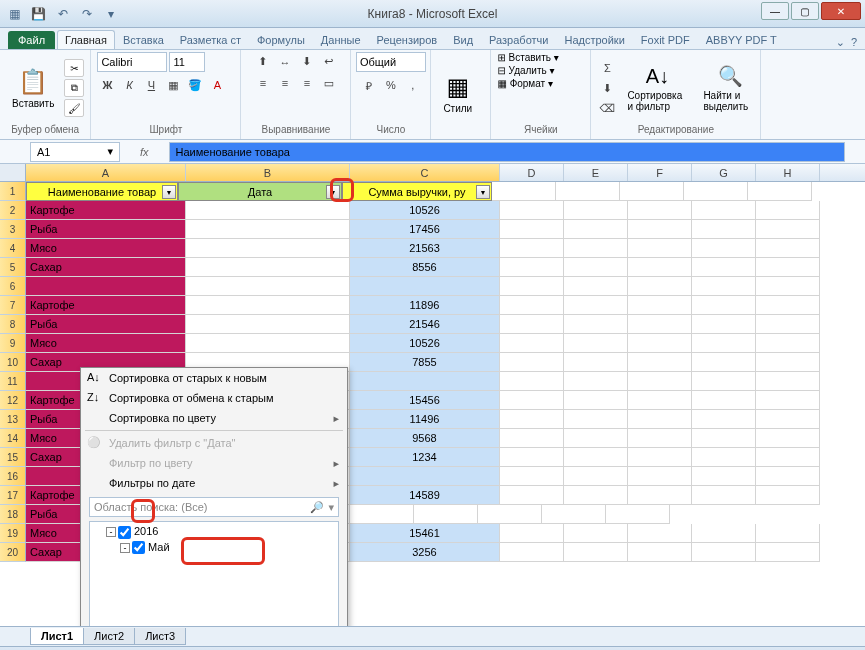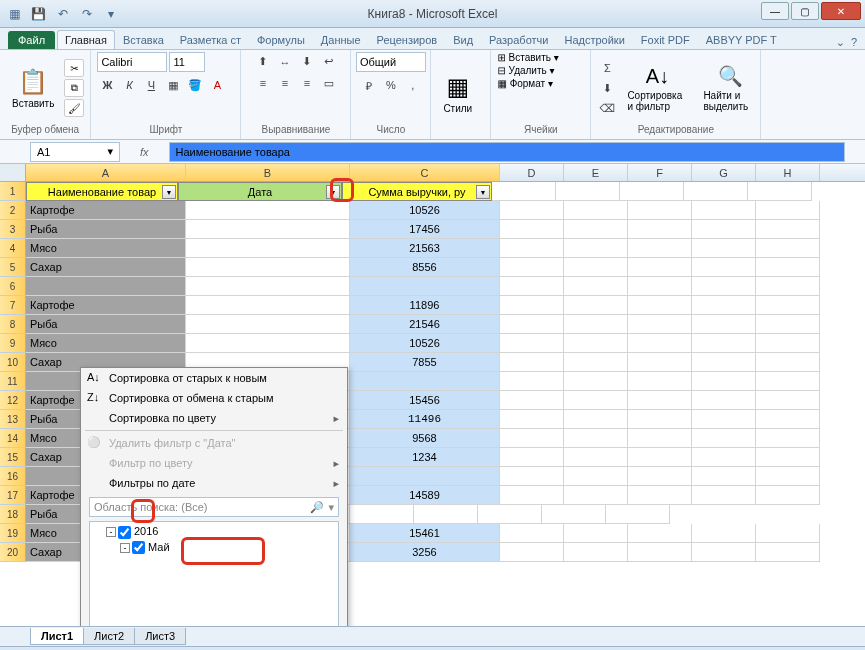--- a/index.html
+++ b/index.html
@@ -48,21 +48,21 @@
 .colh { border-right: 1px solid #c0d0e0; display: flex; align-items: center; justify-content: center; font-size: 11px; color: #444; background: linear-gradient(#f4f8fc,#dce8f4); }
 .colh.sel { background: linear-gradient(#ffe8a0,#ffd060); }
 .rows { }
 .row { display: flex; height: 19px; }
 .rowh { width: 26px; border-right: 1px solid #9db4cc; border-bottom: 1px solid #c0d0e0; background: linear-gradient(90deg,#f4f8fc,#dce8f4); display: flex; align-items: center; justify-content: center; font-size: 10px; color: #444; }
 .rowh.sel { background: linear-gradient(90deg,#ffe8a0,#ffd060); }
 .cell { border-right: 1px solid #d4d4d4; border-bottom: 1px solid #d4d4d4; padding: 0 4px; display: flex; align-items: center; font-size: 11px; overflow: hidden; white-space: nowrap; }
 .hdr-cell { background: #ffff40; border: 1px solid #888; font-weight: normal; justify-content: center; position: relative; }
 .hdr-c { background: #b0e080; }
 .filter-btn { width: 14px; height: 14px; border: 1px solid #888; background: linear-gradient(#fff,#ddd); position: absolute; right: 1px; top: 2px; display: flex; align-items: center; justify-content: center; font-size: 7px; }
-.colA-cell { background: #a3a3a3; }
+.colA-cell { background: #be185d; }
 .colC-cell { background: #c8e0f8; justify-content: center; }
 .colB-cell { background: #fff; justify-content: center; }
 
 
 .filter-dropdown { position: absolute; left: 80px; top: 203px; width: 268px; background: #f4f4f4; border: 1px solid #888; box-shadow: 2px 2px 6px rgba(0,0,0,0.25); z-index: 100; font-size: 11px; }
 .fd-item { padding: 4px 8px 4px 28px; position: relative; }
 .fd-item.disabled { color: #aaa; }
 .fd-icon { position: absolute; left: 6px; top: 3px; width: 16px; font-size: 11px; }
 .fd-sep { height: 1px; background: #ccc; margin: 2px 4px; }
 .fd-arrow { float: right; color: #666; }
@@ -381,21 +381,21 @@
         <div class="cell " style="width: 64px;"></div>
         <div class="cell " style="width: 64px;"></div>
         <div class="cell " style="width: 64px;"></div>
         <div class="cell " style="width: 64px;"></div>
         <div class="cell " style="width: 64px;"></div>
       </div>
       <div class="row">
         <div class="rowh sel">13</div>
         <div class="cell colA-cell" style="width: 160px;">Рыба</div>
         <div class="cell colB-cell" style="width: 164px;"></div>
-        <div class="cell colC-cell" style="width: 150px; font-family: Liberation Mono, monospace;">11496</div>
+        <div class="cell colC-cell" style="width: 150px;">11496</div>
         <div class="cell " style="width: 64px;"></div>
         <div class="cell " style="width: 64px;"></div>
         <div class="cell " style="width: 64px;"></div>
         <div class="cell " style="width: 64px;"></div>
         <div class="cell " style="width: 64px;"></div>
       </div>
       <div class="row">
         <div class="rowh sel">14</div>
         <div class="cell colA-cell" style="width: 160px;">Мясо</div>
         <div class="cell colB-cell" style="width: 164px;"></div>

